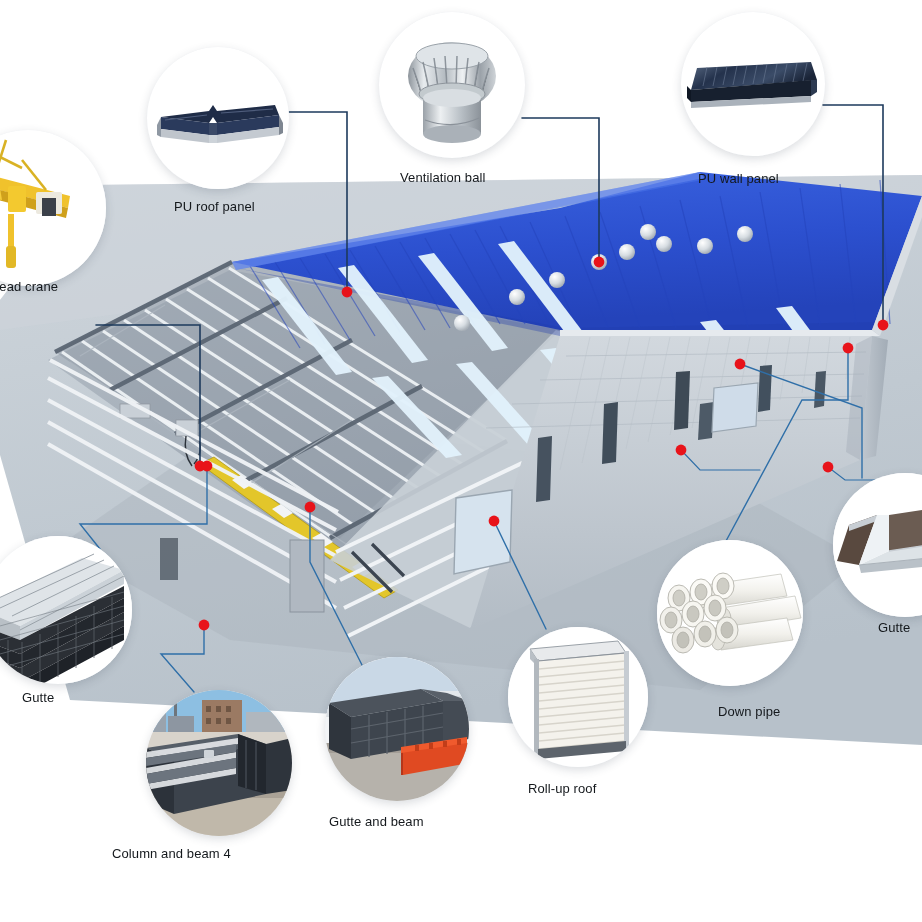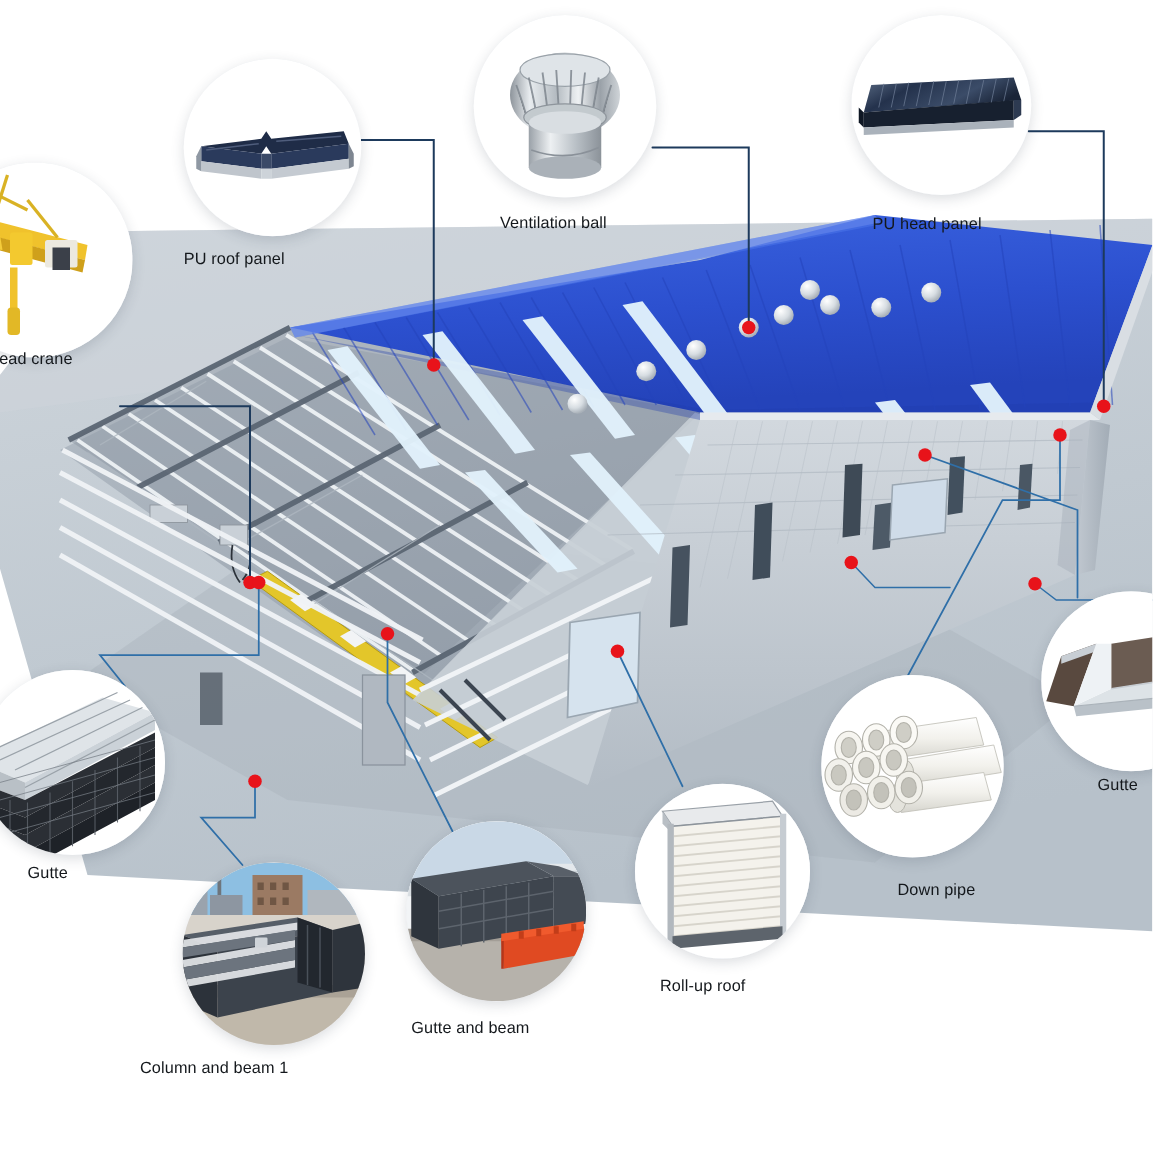--- a/index.html
+++ b/index.html
@@ -349,21 +349,21 @@
         <polygon points="14,76 14,84 62,90 62,82" fill="#bfc5cc"></polygon>
         <polygon points="62,82 62,90 70,90 70,82" fill="#cdd3d9"></polygon>
         <polygon points="70,82 70,90 132,82 132,74" fill="#c4cad1"></polygon>
         <polygon points="14,64 10,72 10,82 14,84 14,76" fill="#8f98a3"></polygon>
         <polygon points="132,62 136,70 136,80 132,82 132,74" fill="#7e8691"></polygon>
         <path d="M18 67 L60 62" stroke="#4f5d7c" stroke-width="1.2"></path>
         <path d="M74 60 L126 56" stroke="#4f5d7c" stroke-width="1.2"></path>
       </g>
     </svg>
   </div>
-  <div class="lbl" style="left:147px;top:199px;">PU roof panel</div>
+  <div class="lbl" style="left:174px;top:199px;">PU roof panel</div>
 
   <div class="bubble" style="left:379px;top:12px;width:146px;height:146px;">
     <svg class="thumb" viewBox="0 0 146 146">
       <rect width="146" height="146" fill="#fff"></rect>
       <defs>
         <linearGradient id="vMetal" x1="0" y1="0" x2="1" y2="0">
           <stop offset="0%" stop-color="#8d949b"></stop>
           <stop offset="18%" stop-color="#e8ecef"></stop>
           <stop offset="42%" stop-color="#b4bbc1"></stop>
           <stop offset="62%" stop-color="#eef1f3"></stop>
@@ -428,21 +428,21 @@
             <line x1="72" y1="68" x2="76" y2="49"></line>
           <line x1="82" y1="67" x2="86" y2="48"></line>
             <line x1="92" y1="67" x2="96" y2="48"></line>
           <line x1="102" y1="66" x2="106" y2="48"></line>
             <line x1="112" y1="66" x2="116" y2="47"></line>
           <line x1="122" y1="65" x2="126" y2="47"></line>
         </g>
       </g>
     </svg>
   </div>
-  <div class="lbl" style="left:698px;top:171px;">PU head panel</div>
+  <div class="lbl" style="left:698px;top:171px;">PU wall panel</div>
 
   <div class="bubble" style="left:833px;top:473px;width:144px;height:144px;">
     <svg class="thumb" viewBox="0 0 144 144">
       <rect width="144" height="144" fill="#fff"></rect>
       <g transform="translate(-4,8)">
 
         <polygon points="60,34 138,22 138,58 60,70" fill="#6b5c52"></polygon>
 
         <polygon points="30,84 60,70 138,58 110,76" fill="#dde3e7"></polygon>
 
@@ -627,21 +627,21 @@
         <polygon points="120,54 146,48 146,100 120,104" fill="#2e343c"></polygon>
         <g stroke="#4a515a" stroke-width="1.2">
           <line x1="100" y1="50" x2="100" y2="98"></line>
           <line x1="110" y1="52" x2="110" y2="100"></line>
         </g>
       </g>
 
       <rect x="58" y="60" width="10" height="8" rx="1" fill="#cfd4d9"></rect>
     </svg>
   </div>
-  <div class="lbl" style="left:112px;top:846px;">Column and beam 1</div>
+  <div class="lbl" style="left:112px;top:846px;">Column and beam 4</div>
 
   <div class="bubble" style="left:-16px;top:536px;width:148px;height:148px;">
     <svg class="thumb" viewBox="0 0 148 148">
       <rect width="148" height="148" fill="#fff"></rect>
       <g transform="translate(-6,16)">
 
         <polygon points="0,56 104,6 146,18 42,74" fill="#dfe4e8"></polygon>
         <polygon points="0,56 0,72 42,88 42,74" fill="#b9c0c6"></polygon>
         <polygon points="42,74 42,88 146,32 146,18" fill="#cbd2d8"></polygon>
         <g stroke="#9aa2a9" stroke-width="1">

